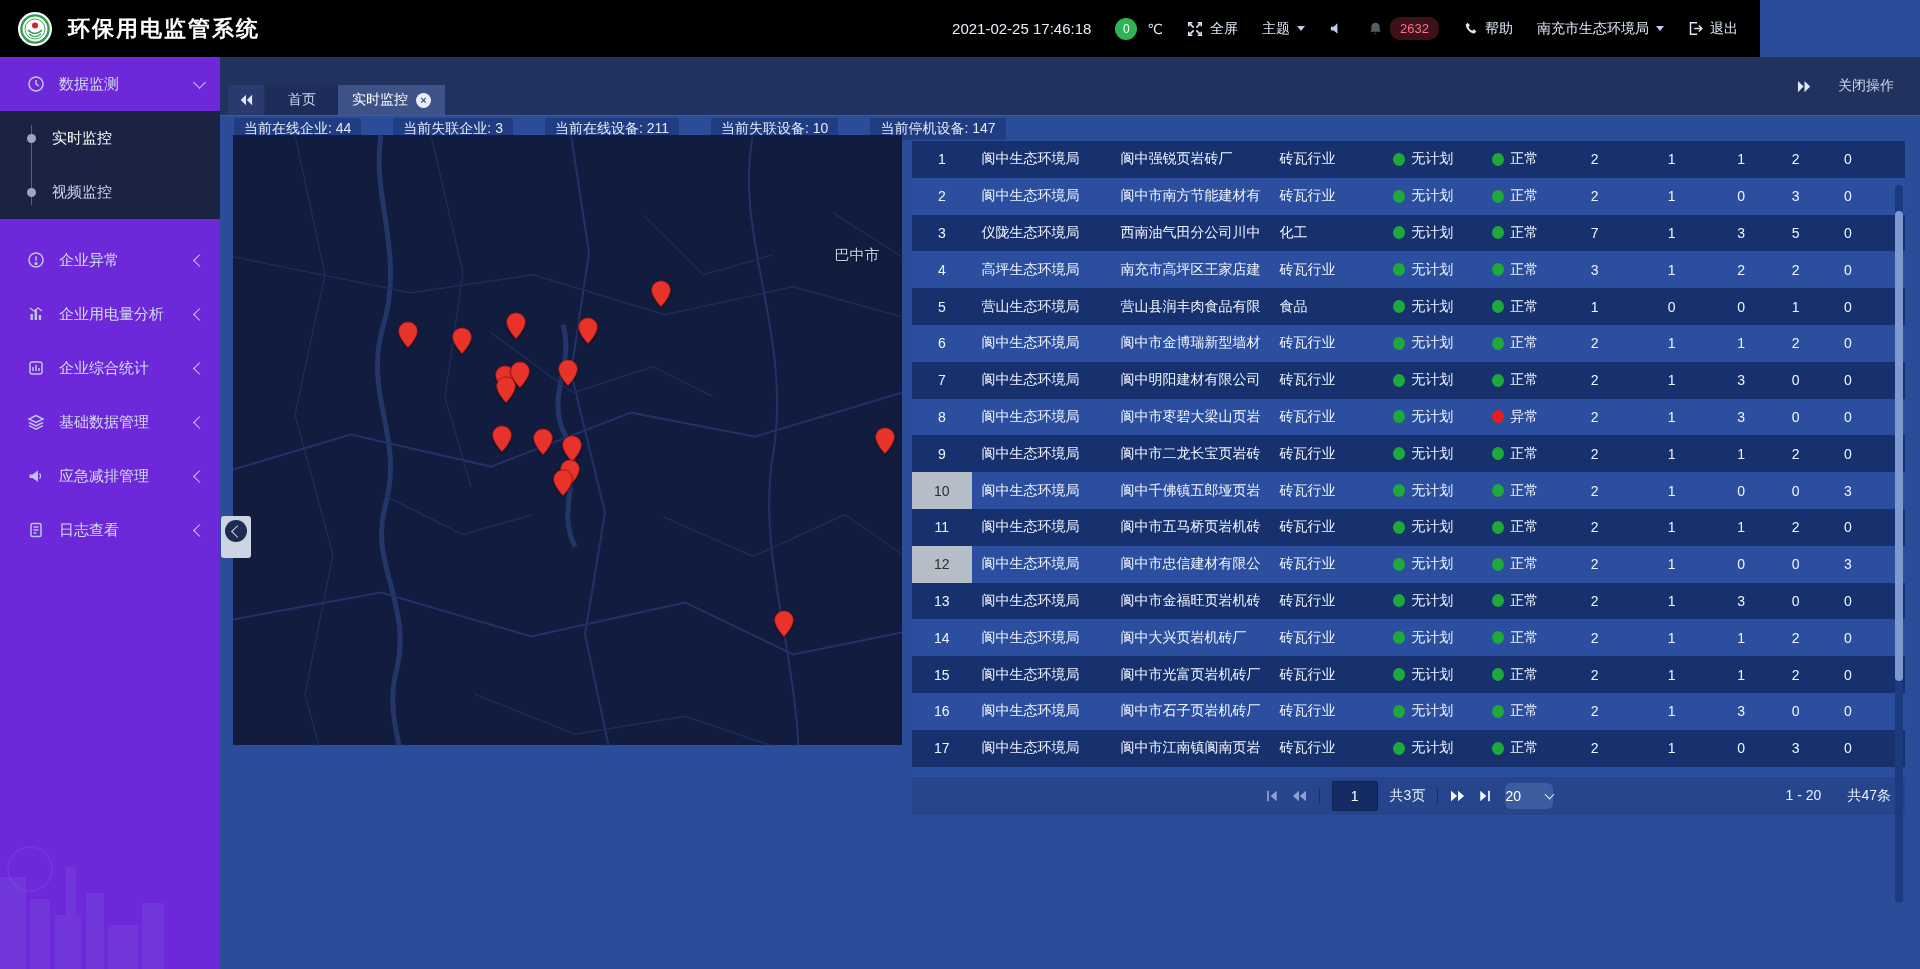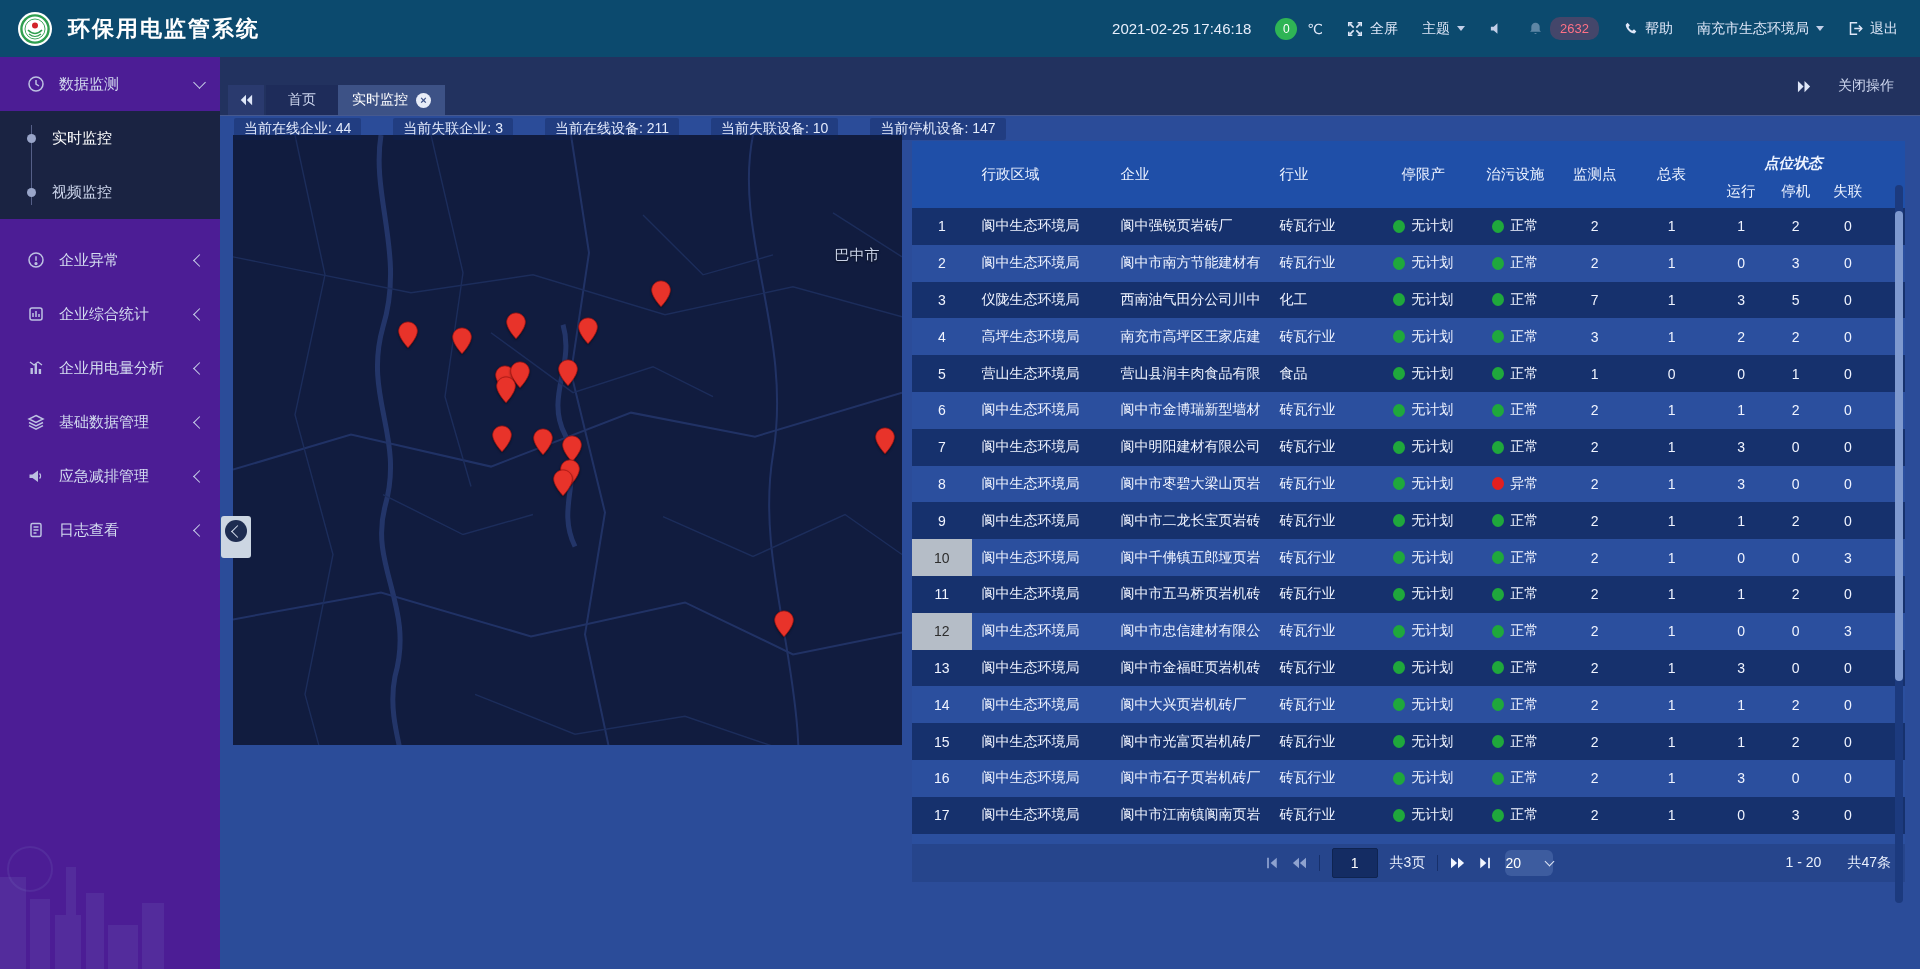--- a/index.html
+++ b/index.html
@@ -2,34 +2,34 @@
 <html><head>
 <meta charset="utf-8">
 <style>
   html,body{margin:0;padding:0;}
   body{
     width:1920px;height:969px;overflow:hidden;position:relative;
     background:#2b4c99;font-family:"Liberation Sans","DejaVu Sans",sans-serif;
     color:#e9effc;-webkit-font-smoothing:antialiased;
   }
   
-  .topbar{position:absolute;left:0;top:0;width:1920px;height:57px;background:#0c4a6e;display:flex;align-items:center;z-index:30;}
+  .topbar{position:absolute;left:0;top:0;width:1760px;height:57px;background:#000000;display:flex;align-items:center;z-index:30;}
   .logo{width:34px;height:34px;border-radius:50%;background:#fff;margin-left:18px;flex:0 0 auto;display:flex;align-items:center;justify-content:center;}
   .app-title{font-size:22px;font-weight:bold;color:#fff;margin-left:16px;letter-spacing:2px;}
   .top-right{margin-left:auto;display:flex;align-items:center;gap:24px;padding-right:22px;font-size:14px;color:#dfe7f8;text-align:center;}
   .datetime{font-size:15px;color:#e8eefb;}
   .temp-badge{width:22px;height:22px;border-radius:50%;background:#2fb455;color:#fff;font-size:12px;display:flex;align-items:center;justify-content:center;}
   .temp-unit{margin-left:-14px;}
   .t-item{display:flex;align-items:center;gap:7px;cursor:pointer;white-space:nowrap;}
   .caret-down{width:0;height:0;border-left:4px solid transparent;border-right:4px solid transparent;border-top:5px solid #c3cfe8;display:inline-block;}
   .notif-pill{background:rgba(214,60,96,.28);color:#ff7186;border-radius:10px;padding:4px 10px;font-size:13px;}
   .ic{display:inline-flex;align-items:center;justify-content:center;}
   .ic svg{display:block;}
   
-  .sidebar{position:absolute;left:0;top:57px;width:220px;height:912px;background:#4c1d95;z-index:20;overflow:hidden;}
+  .sidebar{position:absolute;left:0;top:57px;width:220px;height:912px;background:#6d28d9;z-index:20;overflow:hidden;}
   .side-item{height:54px;display:flex;align-items:center;padding:0 16px 0 26px;font-size:15px;color:#d4dcf0;cursor:pointer;}
   .side-item .s-ic{width:20px;margin-right:13px;opacity:.9;}
   .chev{width:8px;height:8px;border-right:1.6px solid #c9d3ea;border-bottom:1.6px solid #c9d3ea;margin-left:auto;flex:0 0 auto;}
   .chev.down{transform:rotate(45deg);margin-top:-4px;}
   .chev.left{transform:rotate(135deg);}
   .submenu{background:#1a2342;position:relative;margin-bottom:14px;}
   .submenu::before{content:'';position:absolute;left:31px;top:14px;bottom:14px;width:1px;background:#555f87;}
   .sub-item{height:54px;display:flex;align-items:center;padding-left:27px;font-size:15px;color:#cdd6ec;cursor:pointer;position:relative;}
   .sub-item .dot{width:9px;height:9px;border-radius:50%;background:#99a5c9;margin-right:16px;z-index:1;}
   .sub-item.active{color:#ffffff;}
@@ -189,38 +189,38 @@
             <circle cx="9" cy="9" r="7"></circle>
             <path d="M9 5.2v4.6"></path>
             <circle cx="9" cy="12.6" r="0.9" fill="#c9d3ea"></circle>
           </svg>
         </span>
         <span class="s-lb">企业异常</span>
         <span class="chev left"></span>
       </div>
       <div class="side-item">
         <span class="s-ic ic">
-          <svg width="18" height="18" viewBox="0 0 18 18" fill="none" stroke="#c9d3ea" stroke-width="1.5">
-            <rect x="3" y="3" width="12" height="12" rx="2"></rect>
-            <path d="M6 12V8M9 12V6M12 12V9"></path>
-          </svg>
-        </span>
-        <span class="s-lb">企业综合统计</span>
-        <span class="chev left"></span>
-      </div>
-      <div class="side-item">
-        <span class="s-ic ic">
           <svg width="18" height="18" viewBox="0 0 18 18" fill="#c9d3ea">
             <rect x="3.5" y="9" width="2.4" height="6"></rect>
             <rect x="7.6" y="5" width="2.4" height="10"></rect>
             <rect x="11.7" y="10" width="2.4" height="5"></rect>
             <path d="M3 3l4 3 4-3 4 3" fill="none" stroke="#c9d3ea" stroke-width="1.3"></path>
           </svg>
         </span>
         <span class="s-lb">企业用电量分析</span>
+        <span class="chev left"></span>
+      </div>
+      <div class="side-item">
+        <span class="s-ic ic">
+          <svg width="18" height="18" viewBox="0 0 18 18" fill="none" stroke="#c9d3ea" stroke-width="1.5">
+            <rect x="3" y="3" width="12" height="12" rx="2"></rect>
+            <path d="M6 12V8M9 12V6M12 12V9"></path>
+          </svg>
+        </span>
+        <span class="s-lb">企业综合统计</span>
         <span class="chev left"></span>
       </div>
       <div class="side-item">
         <span class="s-ic ic">
           <svg width="18" height="18" viewBox="0 0 18 18" fill="none" stroke="#c9d3ea" stroke-width="1.5">
             <path d="M9 2.5l7 3.5-7 3.5L2 6z"></path>
             <path d="M2 9.5l7 3.5 7-3.5"></path>
             <path d="M2 12.7l7 3.5 7-3.5"></path>
           </svg>
         </span>
@@ -381,34 +381,20 @@
       </svg></div>
   </div>
 <div class="map-toggle">
   <span class="circ">
       <span class="chev left"></span>
     </span>
 </div>
 
 <section class="panel">
 
-  <div class="thead grid">
-    <div class="th"></div>
-    <div class="th left">行政区域</div>
-    <div class="th left">企业</div>
-    <div class="th left">行业</div>
-    <div class="th ctr">停限产</div>
-    <div class="th ctr">治污设施</div>
-    <div class="th ctr">监测点</div>
-    <div class="th ctr">总表</div>
-    <div class="th-group">点位状态</div>
-    <div class="th-sub" style="grid-column:9">运行</div>
-    <div class="th-sub" style="grid-column:10">停机</div>
-    <div class="th-sub" style="grid-column:11">失联</div>
-  </div>
 
   <div class="tbody">
       <div class="trow grid odd">
         <div class="td c-idx">1</div>
         <div class="td left">阆中生态环境局</div>
         <div class="td left">阆中强锐页岩砖厂</div>
         <div class="td left">砖瓦行业</div>
         <div class="td "><i class="st g"></i>无计划</div>
         <div class="td "><i class="st g"></i>正常</div>
         <div class="td ">2</div>

